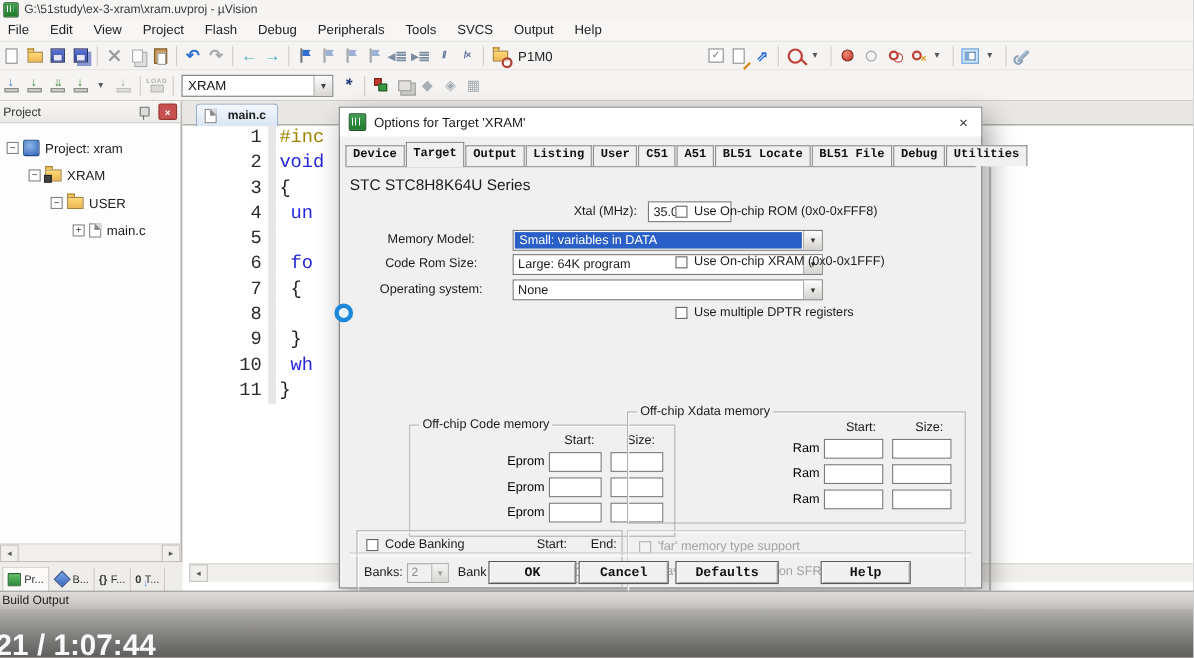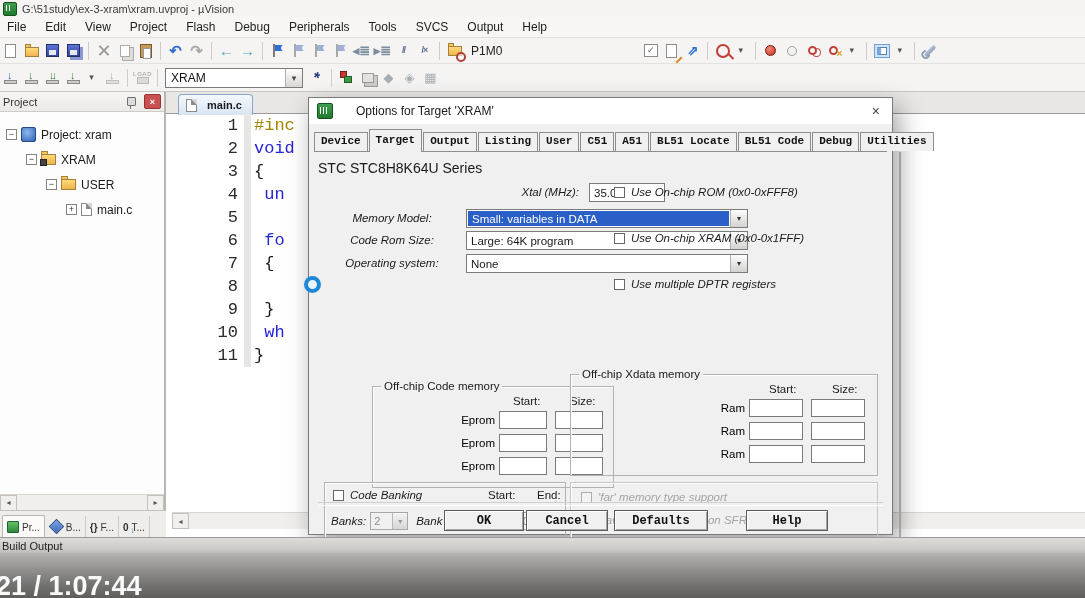--- a/index.html
+++ b/index.html
@@ -113,30 +113,30 @@
   #code{position:absolute;left:0;top:22px;width:919px;height:390px;font-family:"Liberation Mono",monospace;}
   .cl{display:flex;height:23px;align-items:center;}
   .ln{width:78px;text-align:right;padding-right:6px;font-size:17px;color:#2a2a2a;box-sizing:border-box;}
   .gut{width:7px;height:23px;background:#e6e6e4;flex:none;}
   .ct{font-size:17px;white-space:pre;padding-left:3px;}
   #ed-hscroll{position:absolute;left:6px;top:420px;width:913px;height:17px;background:#f1efec;border-top:1px solid #d8d6d2;display:flex;align-items:center;box-sizing:border-box;}
   #ed-vline{position:absolute;left:733px;top:60px;width:2px;height:385px;background:#c4c2be;}
 
   
   #dlg{position:absolute;left:308px;top:97px;width:585px;height:438px;background:#f0f0f0;border:1px solid #7a7a7a;box-shadow:6px 10px 24px rgba(0,0,0,.38);box-sizing:border-box;}
-  .dlg-title{height:26px;background:#fff;display:flex;align-items:center;padding:0 8px;box-sizing:border-box;gap:16px;}
+  .dlg-title{height:26px;background:#fff;display:flex;align-items:center;padding:0 8px;box-sizing:border-box;}
   .dlg-ico{width:14px;height:14px;background:linear-gradient(#3f9e4d,#1f7a2d);border:1px solid #14521e;border-radius:2px;margin-right:7px;position:relative;}
   .dlg-ico::after{content:"";position:absolute;left:2px;top:3px;width:8px;height:7px;background:repeating-linear-gradient(90deg,#fff 0 1px,transparent 1px 3px);}
   .dlg-title .tt{flex:1;font-size:12px;color:#1a1a1a;}
   .dlg-close{font-size:14px;color:#444;padding:0 4px;}
   .dtabs{position:absolute;left:5px;top:32px;right:5px;height:21px;display:flex;align-items:flex-end;border-bottom:1px solid #8e8e8e;font-family:"Liberation Mono",monospace;}
   .dtab{font-size:11px;font-weight:bold;color:#111;padding:2px 6px 3px 6px;border:1px solid #8e8e8e;border-bottom:none;background:#f0f0f0;margin-right:1px;height:13px;white-space:nowrap;}
   .dtab.active{padding-top:4px;height:15px;position:relative;top:1px;background:#f0f0f0;}
   .dbody{position:absolute;left:5px;top:54px;right:5px;bottom:5px;}
-  .lab{font-size:11.5px;color:#1a1a1a;white-space:nowrap;font-style:italic;}
+  .lab{font-size:11.5px;color:#1a1a1a;white-space:nowrap;}
   .series{position:absolute;left:4px;top:8px;font-size:14px;color:#1a1a1a;}
   .xtal-lab{position:absolute;left:80px;top:34px;width:185px;text-align:right;}
   .tinput{position:absolute;height:19px;background:#fff;border:1px solid #7a7a7a;box-sizing:border-box;font-size:11.5px;color:#1a1a1a;display:flex;align-items:center;padding-left:4px;font-family:"Liberation Sans",sans-serif;}
   #xtal-val{left:275px;top:31px;width:76px;}
   .combo{position:absolute;height:19px;background:#fff;border:1px solid #7a7a7a;box-sizing:border-box;display:flex;align-items:stretch;}
   .combo .cv{flex:1;font-size:11.5px;color:#1a1a1a;display:flex;align-items:center;padding-left:4px;white-space:nowrap;overflow:hidden;}
   .combo.sel .cv{background:#2a5fc7;color:#fff;margin:1px;}
   .combo .cb{width:16px;background:linear-gradient(#fdfdfd,#d4d2ce);border-left:1px solid #b0b0b0;display:flex;align-items:center;justify-content:center;font-size:8px;color:#333;}
   .row-lab{position:absolute;width:140px;text-align:center;}
   .chkrow{position:absolute;left:300px;display:flex;align-items:center;}
@@ -488,21 +488,21 @@
     <div class="dtabs">
 
     <span class="dtab inactive">Device</span>
         <span class="dtab active">Target</span>
         <span class="dtab inactive">Output</span>
         <span class="dtab inactive">Listing</span>
         <span class="dtab inactive">User</span>
         <span class="dtab inactive">C51</span>
         <span class="dtab inactive">A51</span>
         <span class="dtab inactive">BL51 Locate</span>
-        <span class="dtab inactive">BL51 Code</span>
+        <span class="dtab inactive">BL51 File</span>
         <span class="dtab inactive">Debug</span>
         <span class="dtab inactive">Utilities</span>
       </div>
     <div class="dbody">
       <span class="series">STC STC8H8K64U Series</span>
 
       <span class="lab xtal-lab">Xtal (MHz):</span>
       <span class="tinput" id="xtal-val">35.0</span>
 
       <span class="lab row-lab" style="left:8px;top:60px">Memory Model:</span>

